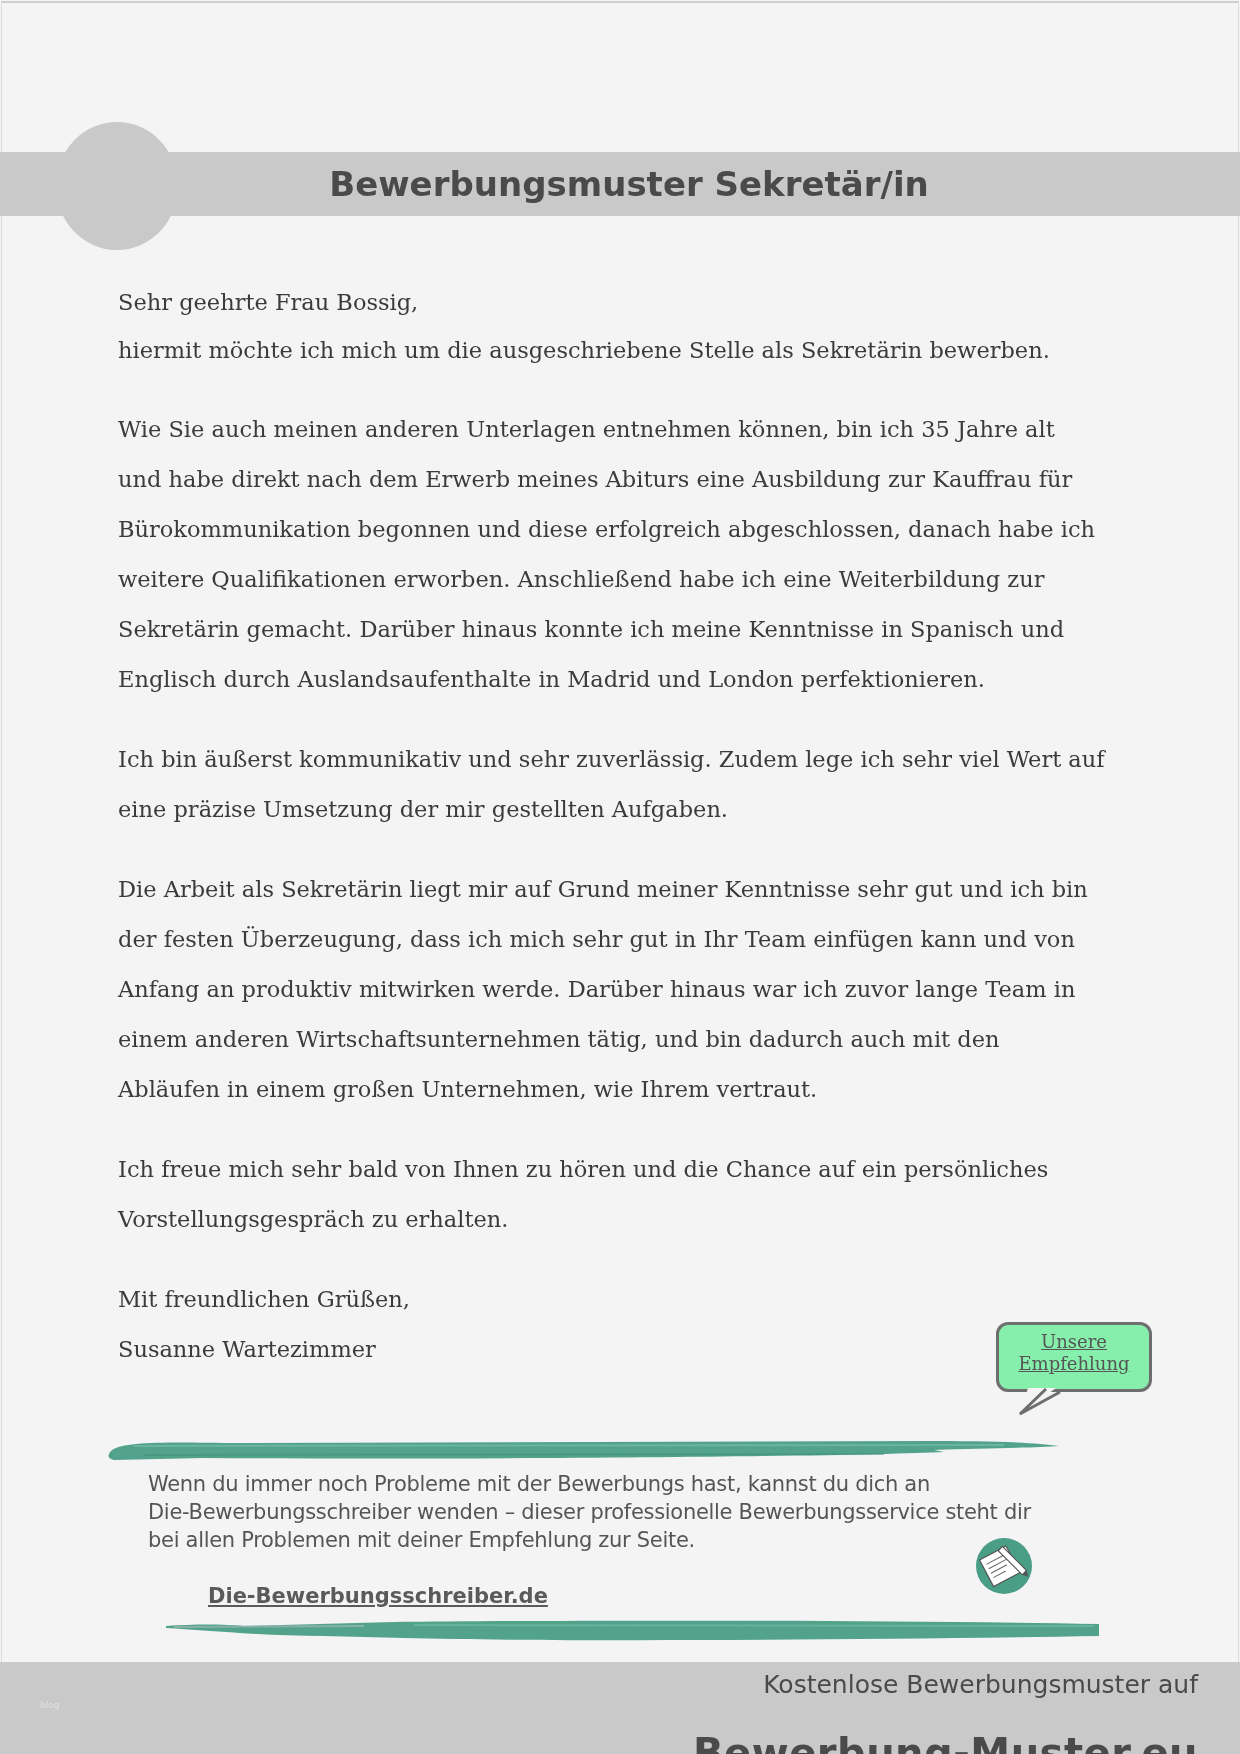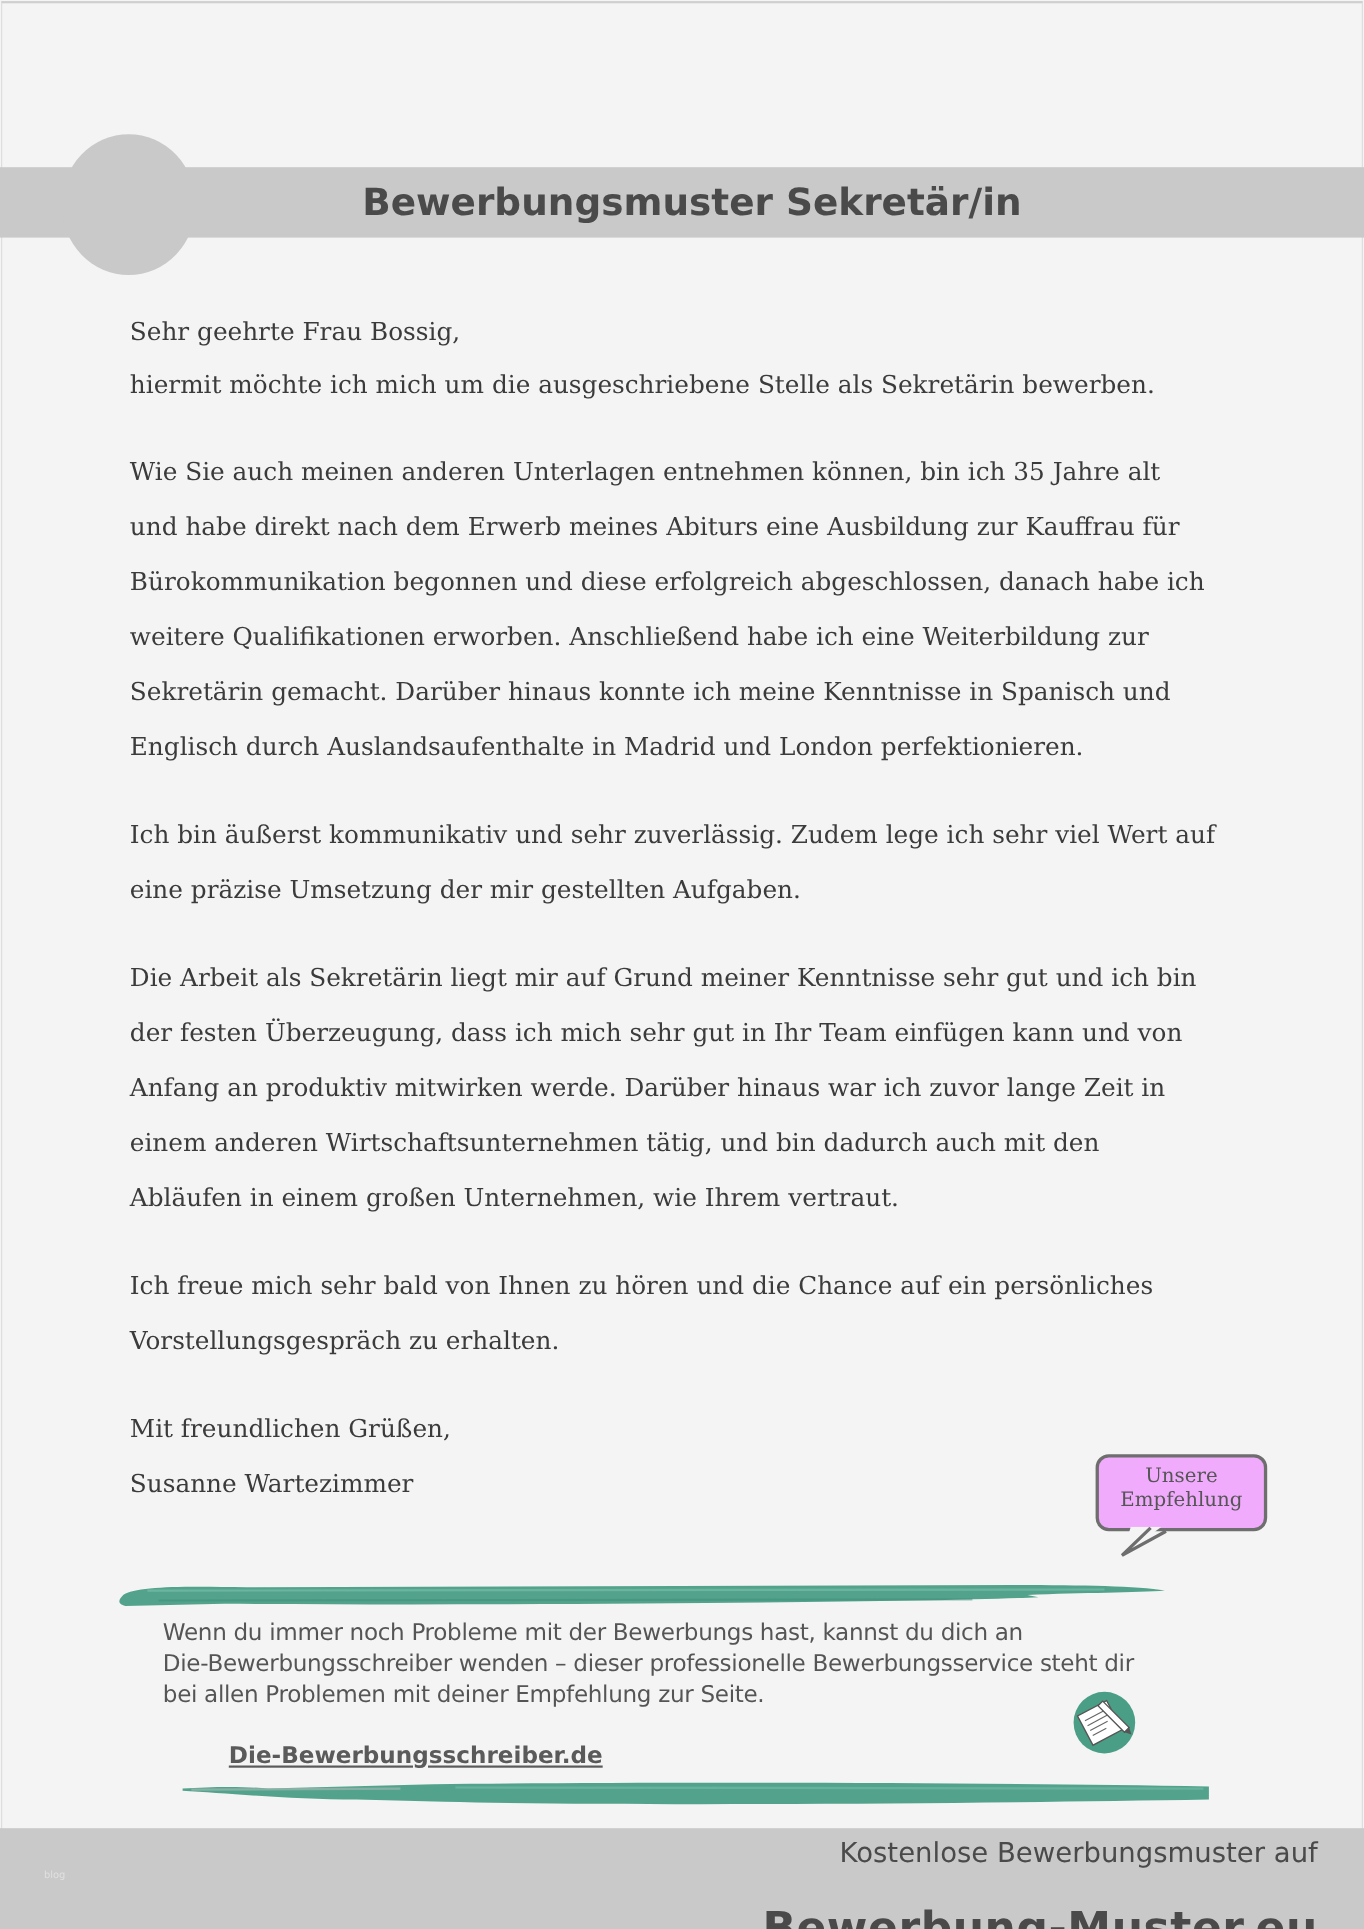--- a/index.html
+++ b/index.html
@@ -77,27 +77,28 @@
     
     .bubble {
       position: absolute;
       left: 996px;
       top: 1322px;
       width: 156px;
       height: 70px;
       border: 3px solid #6e6e6e;
       border-radius: 12px;
       box-sizing: border-box;
-      background: #f0abfc;
+      background: #86efac;
       text-align: center;
       font-family: "DejaVu Serif", "Liberation Serif", serif;
       font-size: 18px;
       line-height: 22px;
       color: #555;
       padding-top: 6px;
+      text-decoration: underline;
     }
     .bubble-tail {
       position: absolute;
       left: 1018px;
       top: 1388px;
       width: 60px;
       height: 28px;
     }
 
     
@@ -201,21 +202,21 @@
   </div>
 
   <div class="para">
     <span class="line">Ich bin äußerst kommunikativ und sehr zuverlässig. Zudem lege ich sehr viel Wert auf</span>
     <span class="line">eine präzise Umsetzung der mir gestellten Aufgaben.</span>
   </div>
 
   <div class="para">
     <span class="line">Die Arbeit als Sekretärin liegt mir auf Grund meiner Kenntnisse sehr gut und ich bin</span>
     <span class="line">der festen Überzeugung, dass ich mich sehr gut in Ihr Team einfügen kann und von</span>
-    <span class="line">Anfang an produktiv mitwirken werde. Darüber hinaus war ich zuvor lange Zeit in</span>
+    <span class="line">Anfang an produktiv mitwirken werde. Darüber hinaus war ich zuvor lange Team in</span>
     <span class="line">einem anderen Wirtschaftsunternehmen tätig, und bin dadurch auch mit den</span>
     <span class="line">Abläufen in einem großen Unternehmen, wie Ihrem vertraut.</span>
   </div>
 
   <div class="para">
     <span class="line">Ich freue mich sehr bald von Ihnen zu hören und die Chance auf ein persönliches</span>
     <span class="line">Vorstellungsgespräch zu erhalten.</span>
   </div>
 
   <div class="para">

